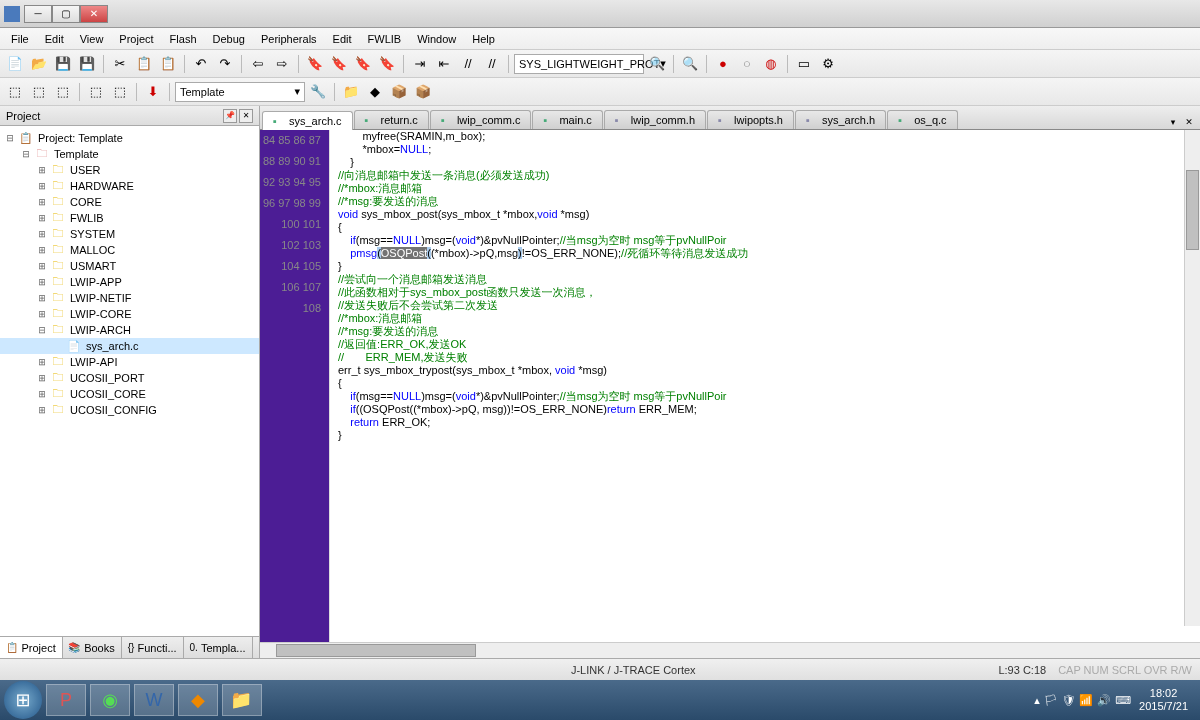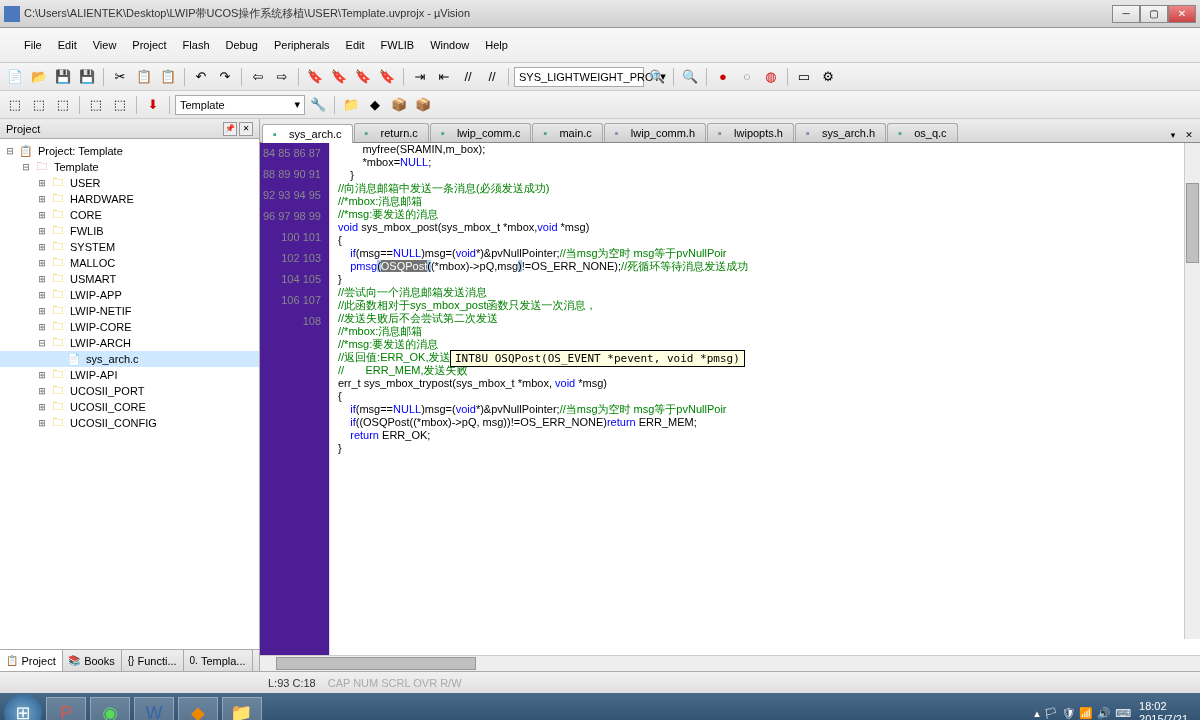--- a/index.html
+++ b/index.html
@@ -3,21 +3,21 @@
 <meta charset="utf-8">
 <style>
 *{margin:0;padding:0;box-sizing:border-box;font-family:"Segoe UI",Tahoma,sans-serif;font-size:11px;user-select:none}
 body{background:#f0f0f0;width:1200px;height:720px;overflow:hidden;position:relative}
 .titlebar{height:28px;background:linear-gradient(#e8e8e8,#d0d0d0);display:flex;align-items:center;padding:0 4px;border-bottom:1px solid #999}
 .title-icon{width:16px;height:16px;background:#4a7abc;margin-right:4px}
 .title-text{flex:1;color:#333}
 .win-controls{display:flex;gap:0}
 .win-btn{width:28px;height:18px;display:flex;align-items:center;justify-content:center;border:1px solid #888;background:linear-gradient(#f5f5f5,#ddd);font-size:10px}
 .win-close{background:linear-gradient(#e88,#c44);color:#fff}
-.menubar{height:35px;background:linear-gradient(#f8f8f8,#eee);display:flex;align-items:center;border-bottom:1px solid #ccc;padding:0 16px}
+.menubar{height:22px;background:linear-gradient(#f8f8f8,#eee);display:flex;align-items:center;border-bottom:1px solid #ccc;padding:0 3px}
 .menu-item{padding:2px 8px;cursor:pointer}
 .toolbar{height:28px;background:linear-gradient(#f5f5f5,#e8e8e8);display:flex;align-items:center;border-bottom:1px solid #ccc;padding:0 4px;gap:2px}
 .tb-btn{width:22px;height:22px;display:flex;align-items:center;justify-content:center;border:1px solid transparent;font-size:13px}
 .tb-sep{width:1px;height:18px;background:#bbb;margin:0 3px}
 .tb-combo{height:20px;border:1px solid #aaa;background:#fff;padding:0 4px;width:120px;display:flex;align-items:center;font-size:10px}
 .tb-combo-wide{width:130px}
 .main-area{display:flex;height:calc(720px - 28px - 22px - 28px - 28px - 22px - 40px)}
 .project-panel{width:260px;background:#fff;border-right:1px solid #aaa;display:flex;flex-direction:column}
 .panel-header{height:20px;background:linear-gradient(#eee,#ddd);border-bottom:1px solid #aaa;display:flex;align-items:center;padding:0 6px;justify-content:space-between}
 .panel-header-controls{display:flex;gap:2px}
@@ -55,28 +55,27 @@
 .scrollbar-h{height:16px;background:#eee;border-top:1px solid #ccc;position:relative}
 .scrollbar-h-thumb{position:absolute;top:1px;bottom:1px;left:16px;width:200px;background:#c0c0c0;border:1px solid #999}
 .statusbar{height:22px;background:linear-gradient(#f0f0f0,#e0e0e0);border-top:1px solid #aaa;display:flex;align-items:center;padding:0 8px;font-size:11px;color:#333}
 .status-center{flex:1;text-align:center}
 .status-right{display:flex;gap:12px}
 .taskbar{height:40px;background:linear-gradient(#4a6a8a,#2a4a6a);display:flex;align-items:center;padding:0 4px;gap:4px}
 .start-btn{width:38px;height:38px;border-radius:50%;background:radial-gradient(#7ac,#258);display:flex;align-items:center;justify-content:center;color:#fff;font-size:18px}
 .task-item{width:40px;height:32px;background:rgba(255,255,255,0.2);border:1px solid rgba(255,255,255,0.3);display:flex;align-items:center;justify-content:center;font-size:18px}
 .tray{margin-left:auto;display:flex;align-items:center;gap:8px;color:#fff;padding-right:8px}
 .tray-icons{display:flex;gap:4px;font-size:12px}
-.clock{line-height:1.2}
+.clock{text-align:center;line-height:1.2}
 </style>
 </head>
 <body>
 
 <div class="titlebar">
   <div class="title-icon"></div>
-  <div class="title-text">C:\Users\ALIENTEK\Desktop\LWIP带UCOS操作系统移植\USER\Template.uvprojx - µVision</div>
   <div class="win-controls">
     <div class="win-btn">─</div>
     <div class="win-btn">▢</div>
     <div class="win-btn win-close">✕</div>
   </div>
 </div>
 
 <div class="menubar">
   <div class="menu-item">File</div>
   <div class="menu-item">Edit</div>
@@ -350,33 +349,34 @@
 <span class="cm">//*msg:要发送的消息</span>
 <span class="cm">//返回值:ERR_OK,发送OK</span>
 <span class="cm">//       ERR_MEM,发送失败</span>
 err_t sys_mbox_trypost(sys_mbox_t *mbox, <span class="kw">void</span> *msg)
 {
     <span class="kw">if</span>(msg==<span class="kw">NULL</span>)msg=(<span class="kw">void</span>*)&amp;pvNullPointer;<span class="cm">//当msg为空时 msg等于pvNullPoir</span>
     <span class="kw">if</span>((OSQPost((*mbox)-&gt;pQ, msg))!=OS_ERR_NONE)<span class="kw">return</span> ERR_MEM;
     <span class="kw">return</span> ERR_OK;
 }
 
-<div class="tooltip" style="left: 120px; top: 207px;">INT8U OSQPost(OS_EVENT *pevent, void *pmsg)</div></div>
+</div>
       <div class="scrollbar-v">
           <div class="scrollbar-v-thumb"></div>
         </div>
     </div>
     <div class="scrollbar-h">
         <div class="scrollbar-h-thumb"></div>
       </div>
   </div>
 </div>
 
 <div class="statusbar">
   <div style="width:260px"></div>
+  <div class="status-center">J-LINK / J-TRACE Cortex</div>
   <div class="status-right">
     <span>L:93 C:18</span>
     <span style="color:#aaa">CAP  NUM  SCRL  OVR  R/W</span>
   </div>
 </div>
 
 <div class="taskbar">
   <div class="start-btn">⊞</div>
   <div class="task-item" style="color:#d55">P</div>
   <div class="task-item" style="color:#5d5">◉</div>

